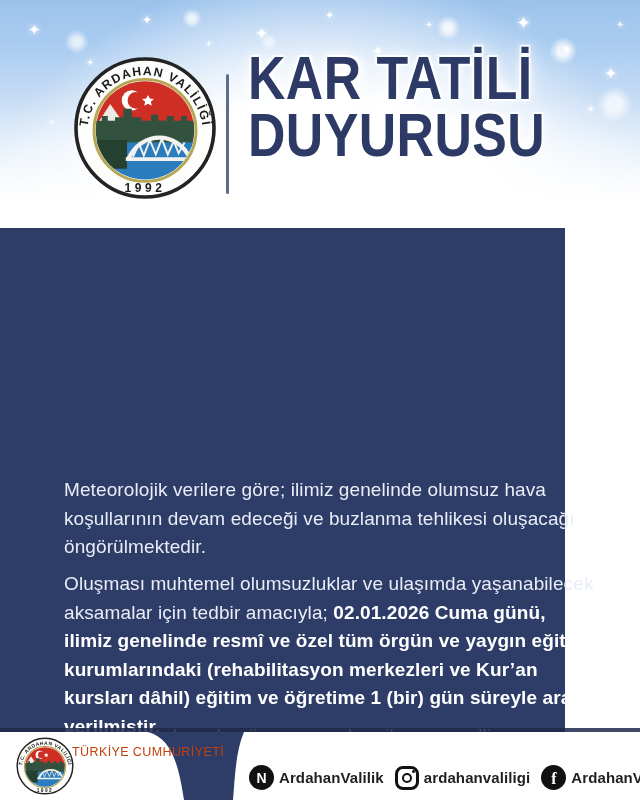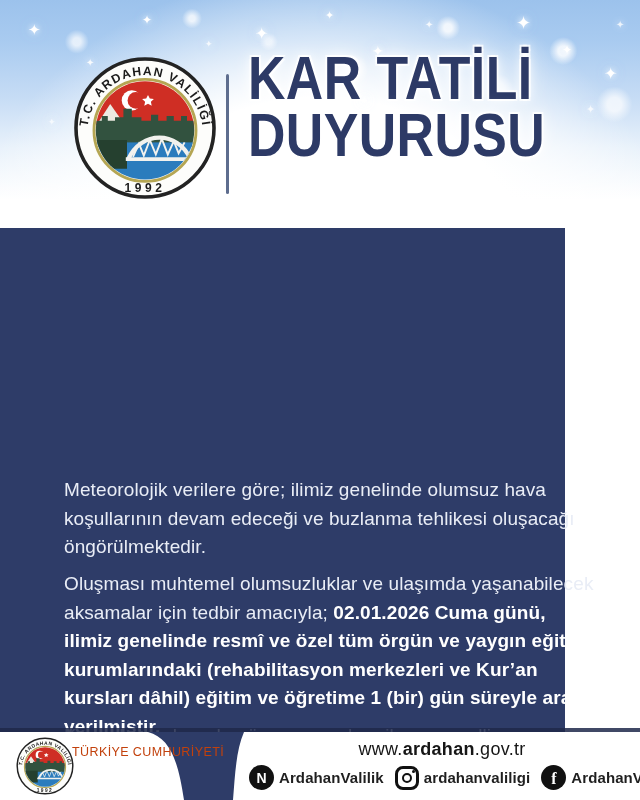--- a/index.html
+++ b/index.html
@@ -173,21 +173,20 @@
       <text font-size="10.2" font-weight="700" fill="#1c1c1c" letter-spacing="1.1">
         <textPath href="#sealarcB" startOffset="50%" text-anchor="middle">T.C. ARDAHAN VALİLİĞİ</textPath>
       </text>
       <text x="60" y="113" font-size="10" font-weight="700" fill="#1c1c1c" text-anchor="middle" letter-spacing="3">1992</text>
     </svg>
 
     <div class="org-block">
       <div class="org-line1">TÜRKİYE CUMHURİYETİ</div>
     </div>
 
-    <div class="website"><span>www.</span><b>ardahan</b><span>.gov.tr</span></div>
 
     <div class="social-row">
       <div class="social-item">
         <span class="circ-icon">
             <span class="n-glyph">N</span>
           </span>
         <span class="social-handle">ArdahanValilik</span>
       </div>
       <div class="social-item">
         <span class="ig-icon">

